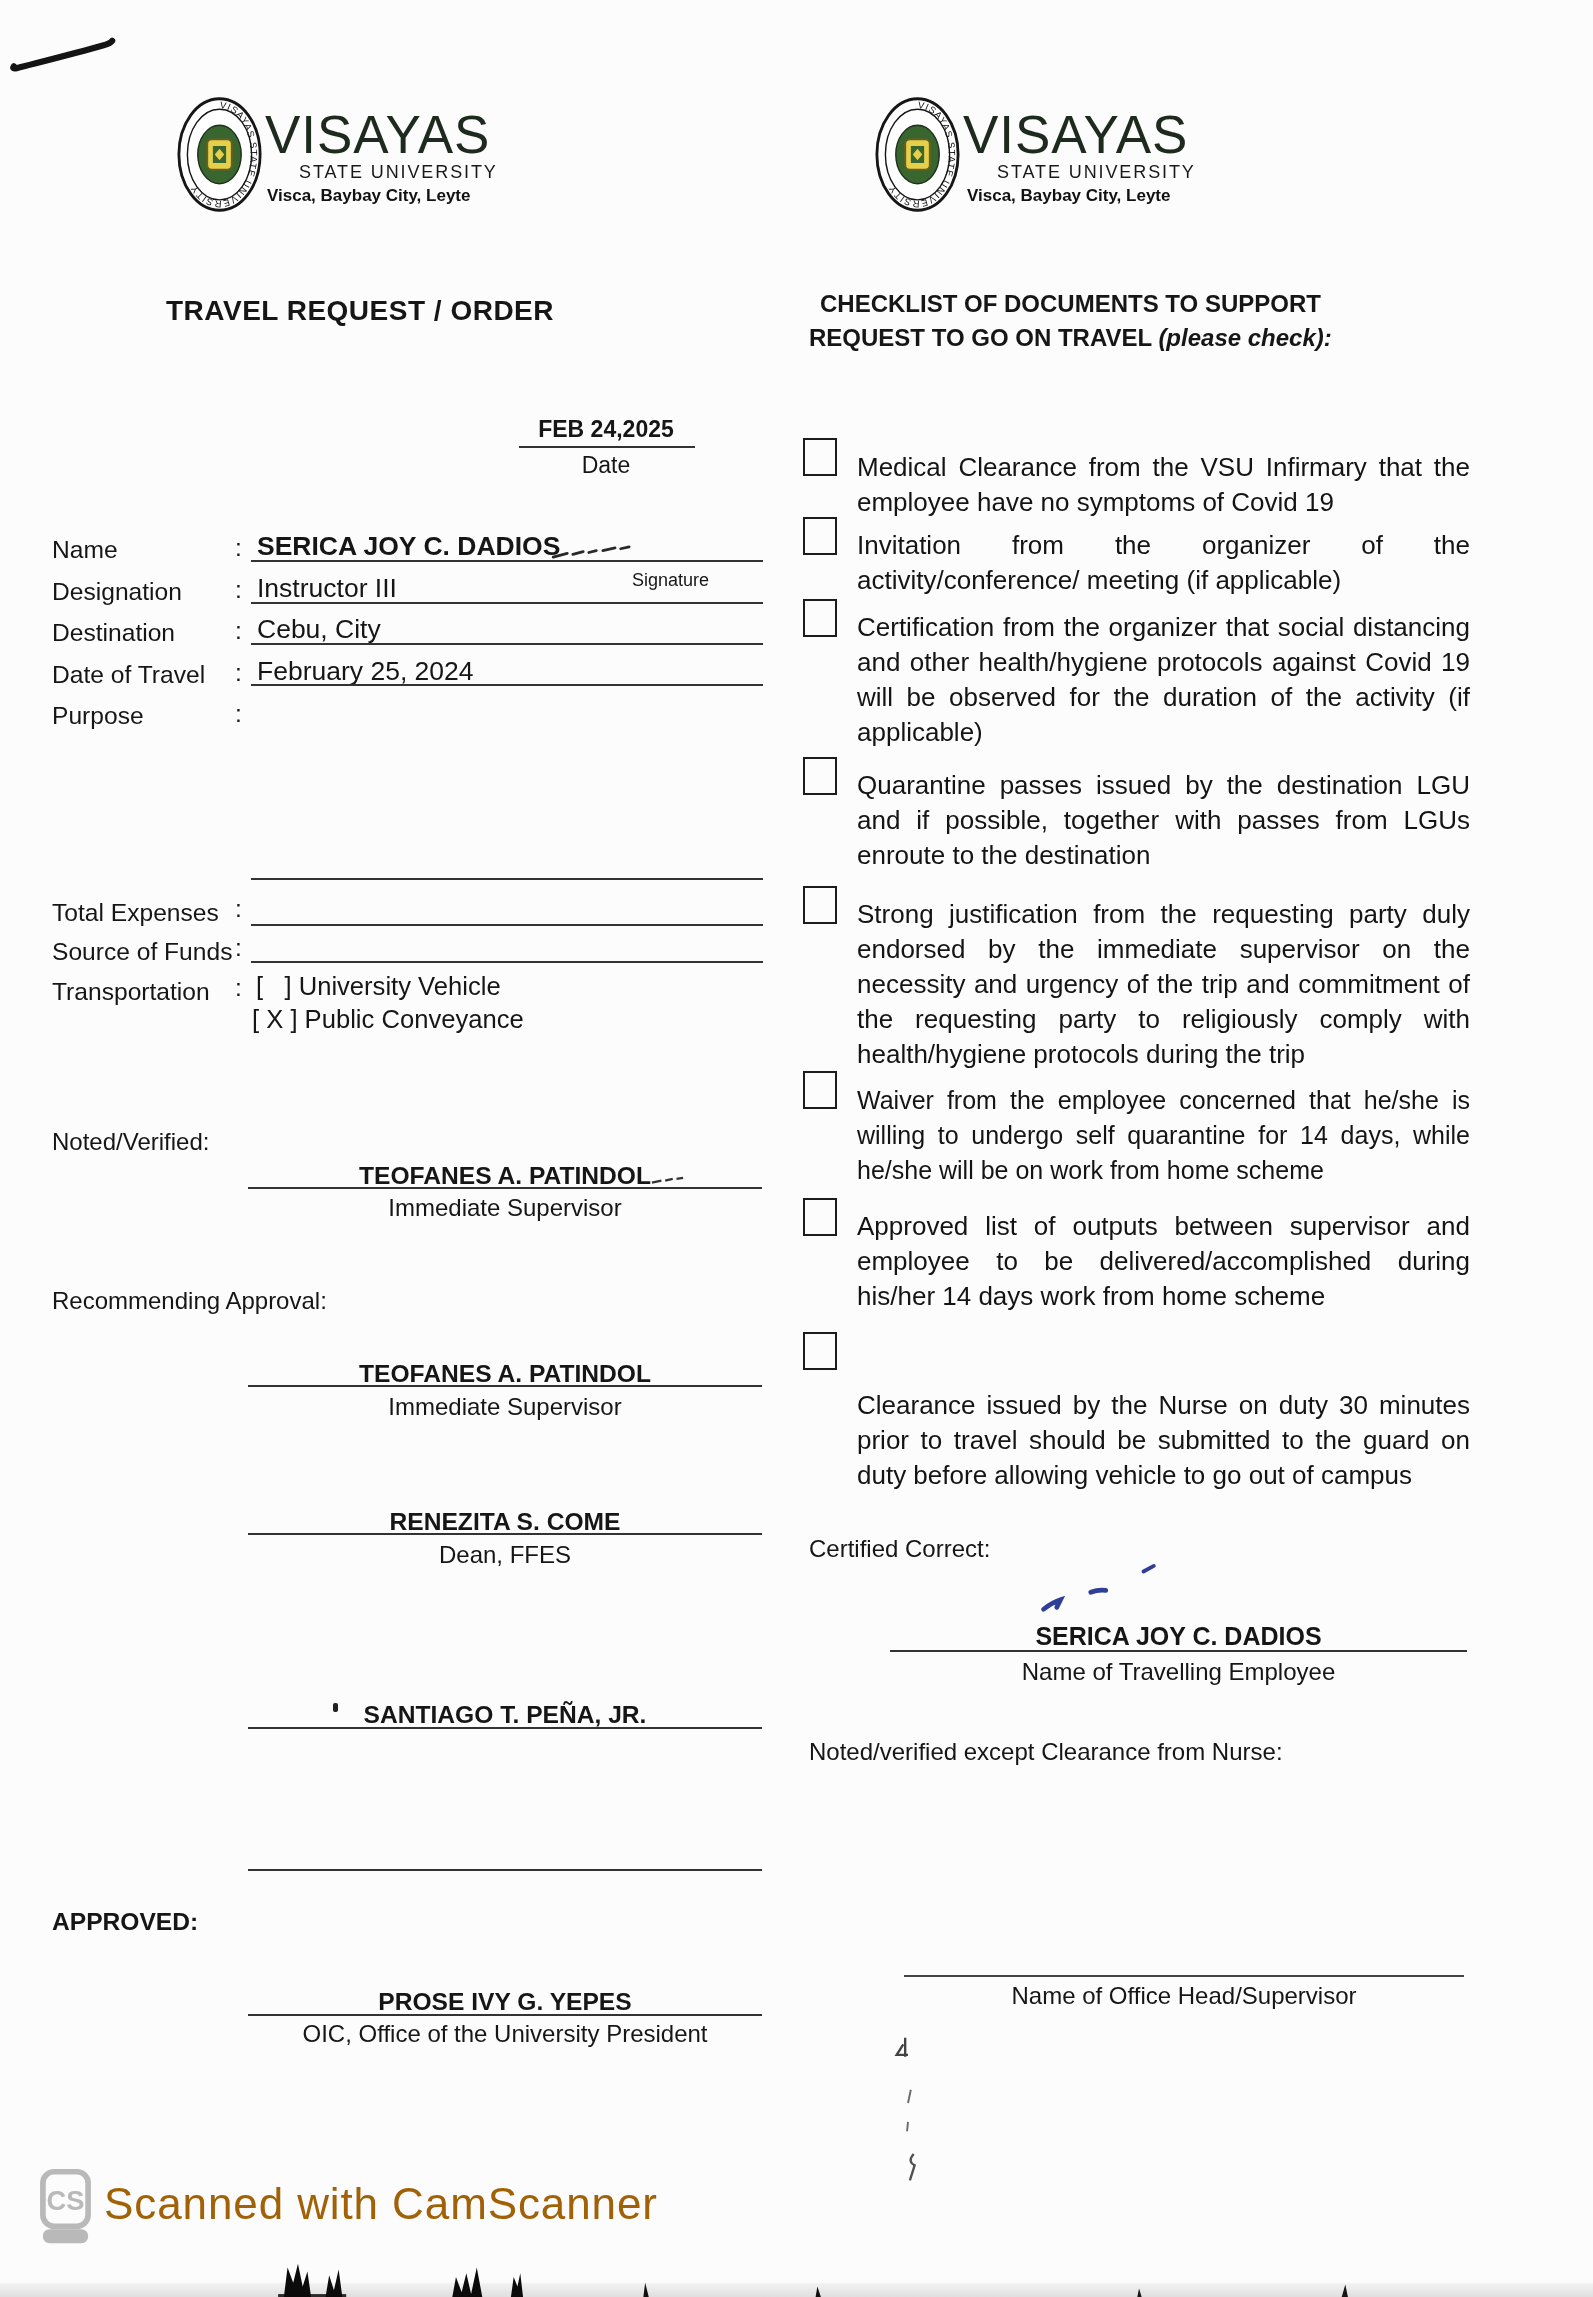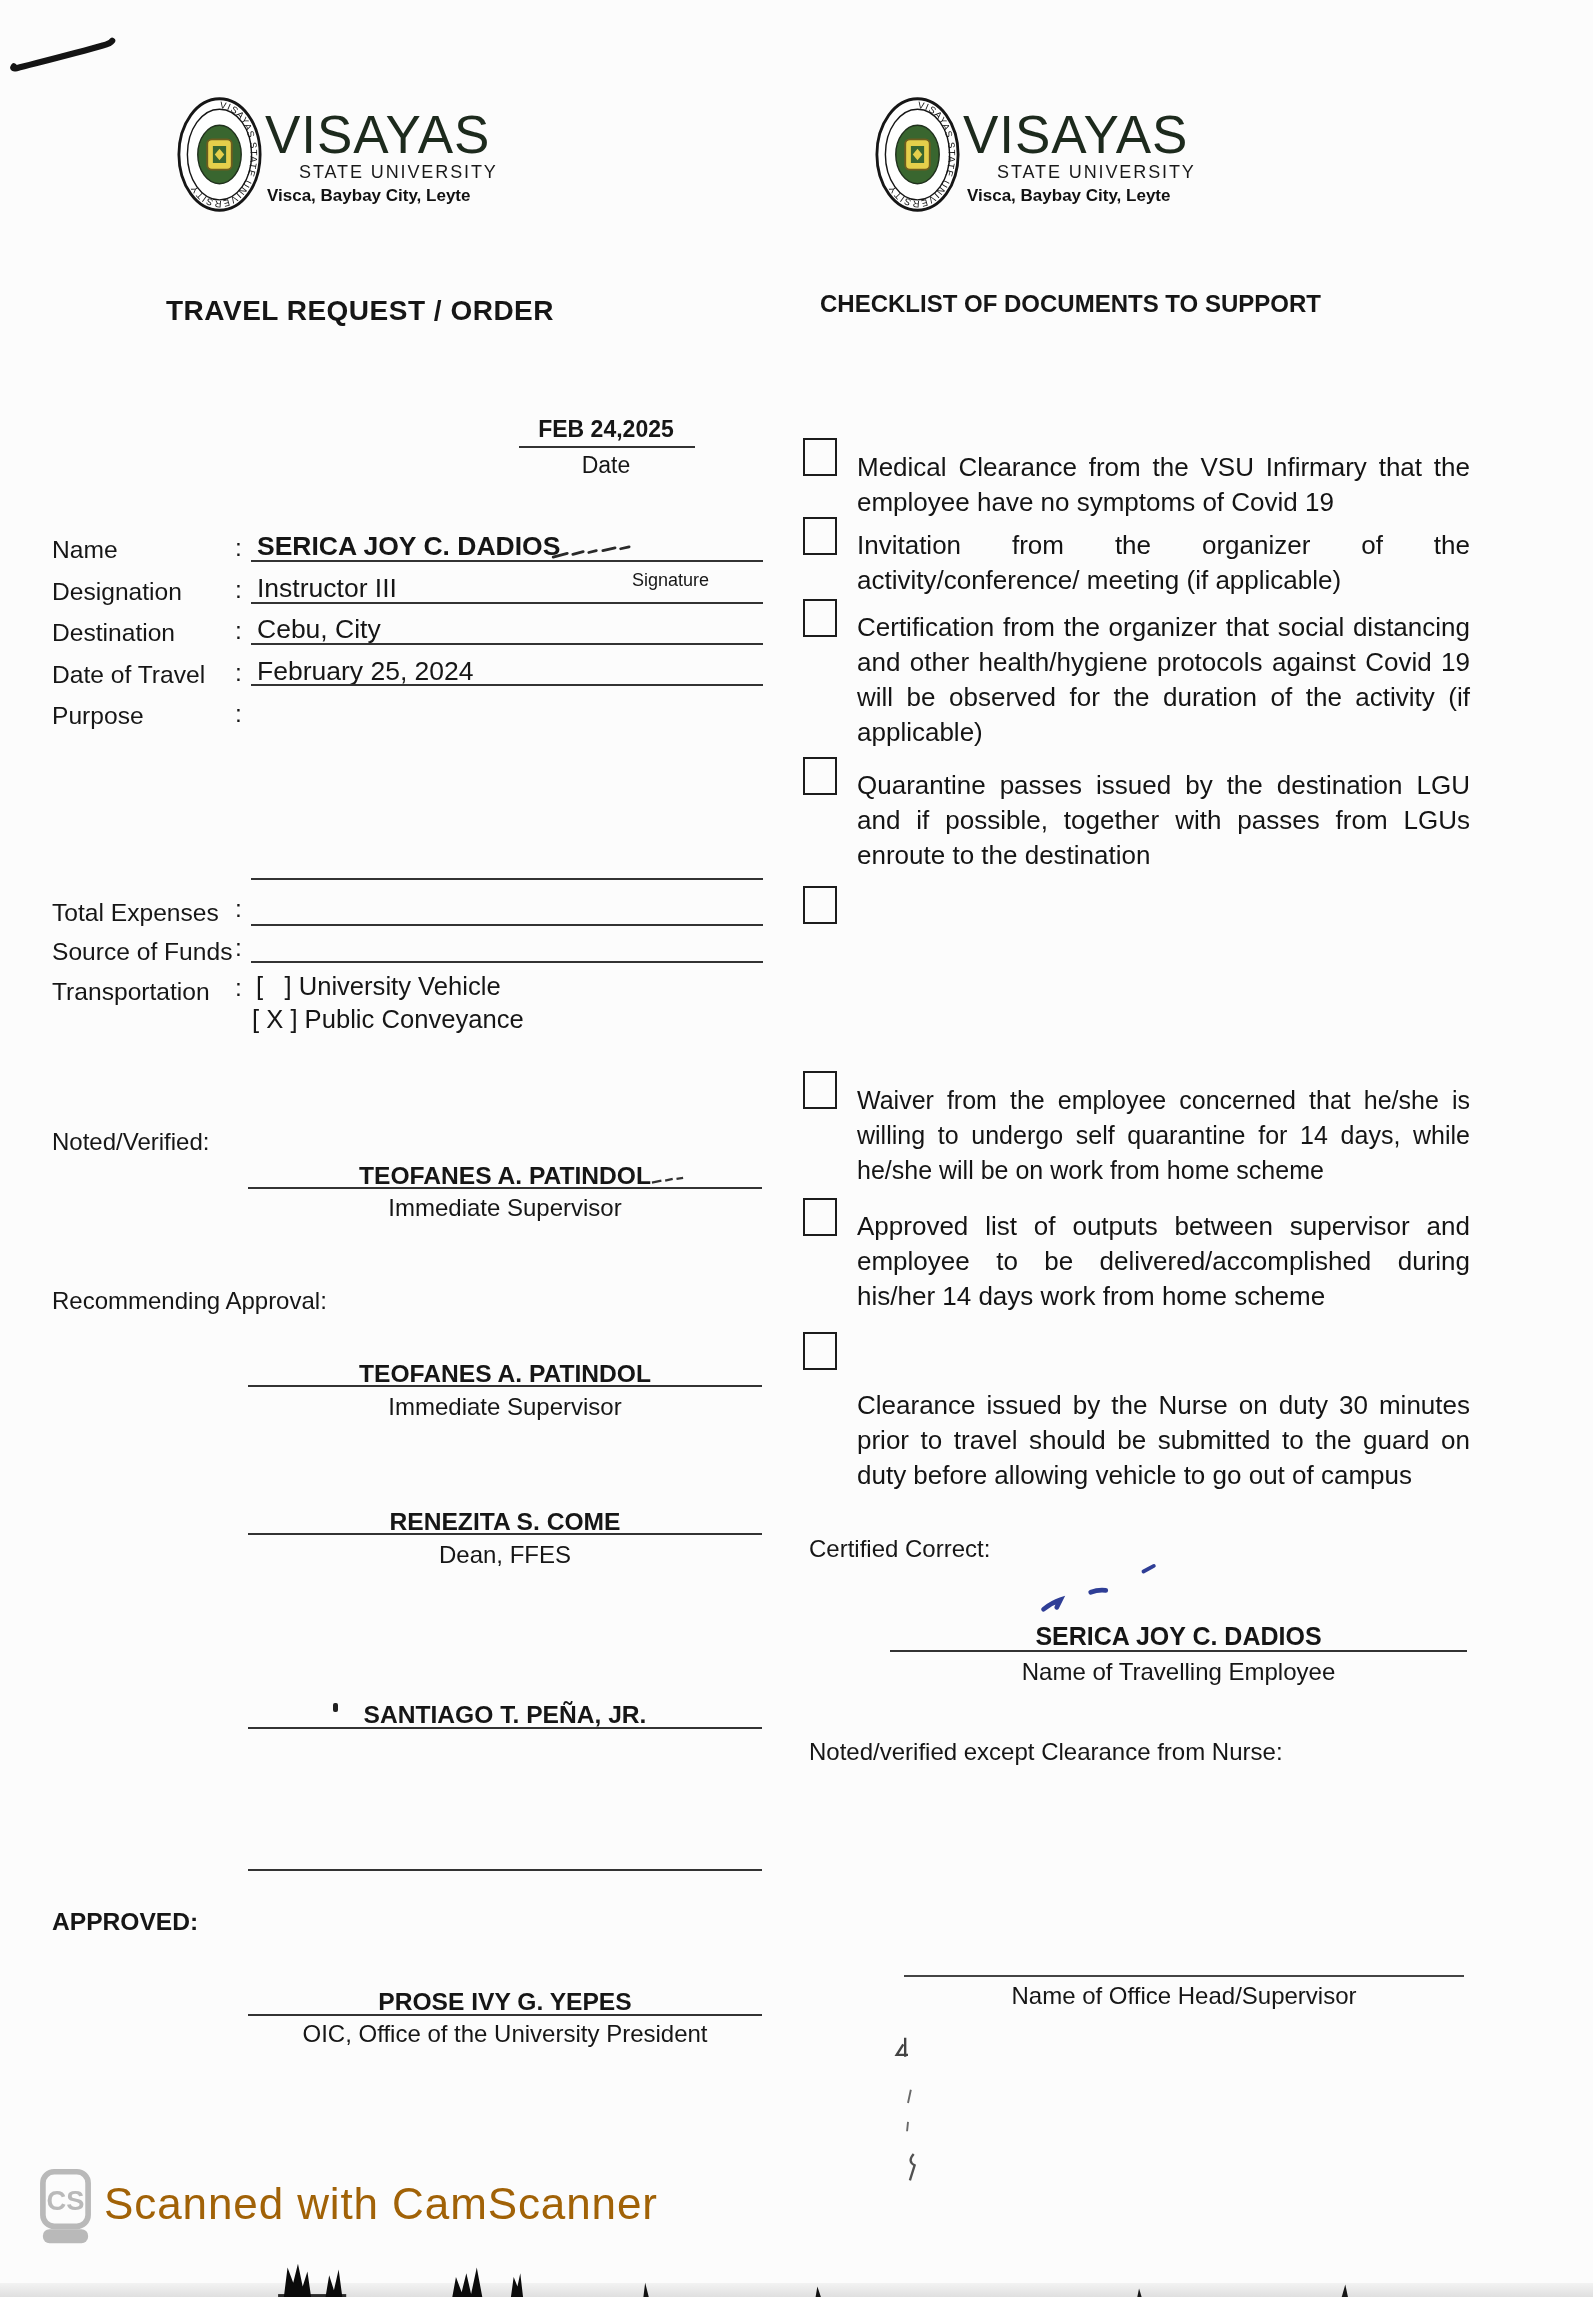--- a/index.html
+++ b/index.html
@@ -57,20 +57,23 @@
     <rect x="39" y="54" width="14" height="18" fill="#39662f"></rect>
     <polygon points="46,57 51,63 46,69 41,63" fill="#e5cf4b"></polygon>
   </svg>
   <div class="abs wordmark" style="left:963px;top:108px">VISAYAS</div>
   <div class="abs wordsub" style="left:997px;top:163px">STATE UNIVERSITY</div>
   <div class="abs wordaddr" style="left:967px;top:187px">Visca, Baybay City, Leyte</div>
 
   <div class="abs b" style="left:166px;top:295px;font-size:28px;letter-spacing:0.5px">TRAVEL REQUEST / ORDER</div>
 
   <div class="abs b" style="left:820px;top:290px;font-size:24px">CHECKLIST OF DOCUMENTS TO SUPPORT</div>
+  <div class="abs" style="left:809px;top:324px;font-size:24px">
+    <span class="b">REQUEST TO GO ON TRAVEL </span><span class="b i">(please check):</span>
+  </div>
 
   <div class="abs ctr" style="left:495px;top:416px;width:222px;font-size:23px;font-weight:600">FEB 24,2025</div>
   <div class="abs ul" style="left:519px;top:446px;width:176px"></div>
   <div class="abs ctr" style="left:495px;top:452px;width:222px;font-size:23px">Date</div>
 
   <div class="abs lbl" style="left:52px;top:536px">Name</div>
   <div class="abs lbl" style="left:235px;top:534px">:</div>
   <div class="abs val b" style="left:257px;top:531px">SERICA JOY C. DADIOS</div>
   <div class="abs ul" style="left:251px;top:560px;width:512px"></div>
   <svg class="abs" style="left:551px;top:545px" width="85" height="15" viewBox="0 0 90 16">
@@ -157,20 +160,21 @@
   <div class="abs cl-item" style="left:857px;top:610px">Certification from the organizer that social distancing and other health/hygiene protocols against Covid 19 will be observed for the duration of the activity (if applicable)</div>
 
   <div class="abs" style="left:803px;top:757px">
       <div class="cbx"></div>
     </div>
   <div class="abs cl-item" style="left:857px;top:768px;font-size:26px">Quarantine passes issued by the destination LGU and if possible, together with passes from LGUs enroute to the destination</div>
 
   <div class="abs" style="left:803px;top:886px">
       <div class="cbx"></div>
     </div>
+  <div class="abs cl-item" style="left:857px;top:897px">Strong justification from the requesting party duly endorsed by the immediate supervisor on the necessity and urgency of the trip and commitment of the requesting party to religiously comply with health/hygiene protocols during the trip</div>
 
   <div class="abs" style="left:803px;top:1071px">
       <div class="cbx"></div>
     </div>
   <div class="abs cl-item" style="left:857px;top:1083px;font-size:25px">Waiver from the employee concerned that he/she is willing to undergo self quarantine for 14 days, while he/she will be on work from home scheme</div>
 
   <div class="abs" style="left:803px;top:1198px">
       <div class="cbx"></div>
     </div>
   <div class="abs cl-item" style="left:857px;top:1209px">Approved list of outputs between supervisor and employee to be delivered/accomplished during his/her 14 days work from home scheme</div>

